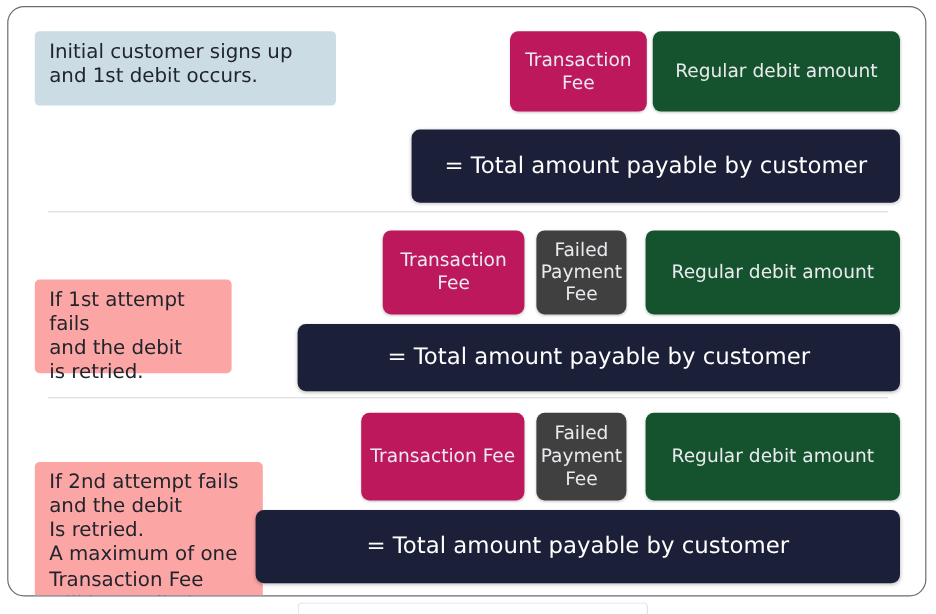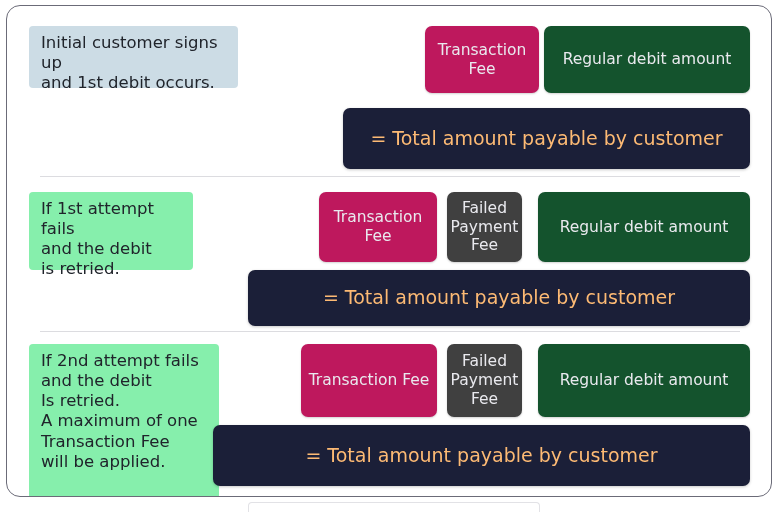--- a/index.html
+++ b/index.html
@@ -79,44 +79,44 @@
   .label-box {
     font-size: 16.5px;
     color: #20242b;
     text-align: left;
     justify-content: flex-start;
     padding: 7px 11px 7px 12px;
     align-items: flex-start;
     border-radius: 4px;
   }
   .label-blue   { background: #ccdce5; }
-  .label-orange { background: #86efac; }
+  .label-orange { background: #fca5a5; margin-top: 41px; }
 
   
   .chip {
     color: #e9e9ee;
     font-size: 15.5px;
     padding: 4px 6px;
     box-shadow: 0 1px 2px rgba(0,0,0,.18);
   }
   .chip-transaction { background: #be185d; }
   .chip-failed      { background: #404040; }
   .chip-regular     { background: #14532d; }
 
   
   .total-bar {
     background: #1b1f38;
-    color: #fdba74;
+    color: #ffffff;
     font-size: 19px;
     border-radius: 7px;
     box-shadow: 0 1px 3px rgba(0,0,0,.22);
   }
 
   
-  #r1-label        { left: 22px;  top: 20px;  width: 209px; height: 62px; }
+  #r1-label        { left: 22px;  top: 20px;  width: 251px; height: 62px; }
   #r1-transaction  { left: 418px; top: 20px;  width: 114px; height: 67px; }
   #r1-regular      { left: 537px; top: 20px;  width: 206px; height: 67px; }
   #r1-total        { left: 336px; top: 102px; width: 407px; height: 61px; }
 
   
   #r2-label        { left: 22px;  top: 16px;  width: 164px; height: 78px; }
   #r2-transaction  { left: 312px; top: 16px;  width: 118px; height: 70px; }
   #r2-failed       { left: 440px; top: 16px;  width: 75px;  height: 70px; }
   #r2-regular      { left: 531px; top: 16px;  width: 212px; height: 70px; }
   #r2-total        { left: 241px; top: 94px;  width: 502px; height: 56px; }

